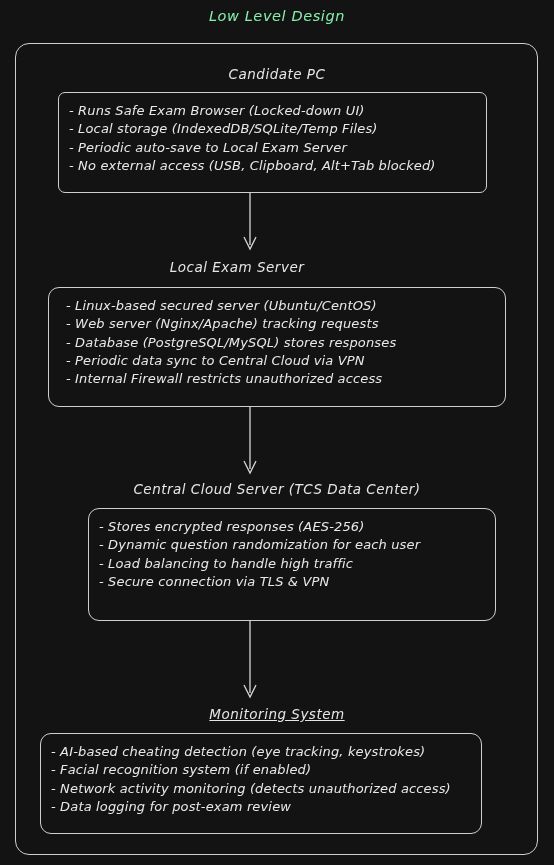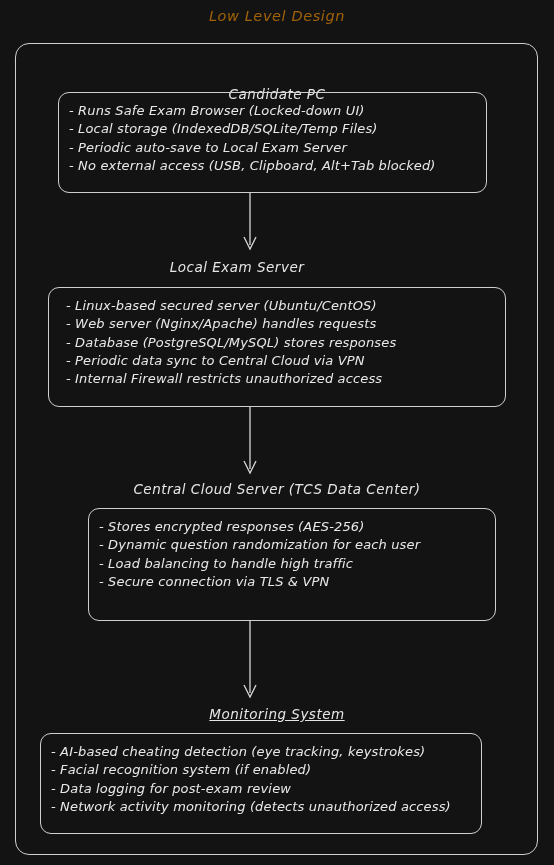--- a/index.html
+++ b/index.html
@@ -24,21 +24,21 @@
   }
 
   .doc-title {
     position: absolute;
     left: 0;
     top: 8px;
     width: 554px;
     text-align: center;
     font-size: 14.5px;
     letter-spacing: 0.6px;
-    color: #a16207;
+    color: #86efac;
     font-style: italic;
     font-family: "DejaVu Sans", sans-serif;
   }
 
   .outer-frame {
     position: absolute;
     left: 15px;
     top: 43px;
     width: 523px;
     height: 812px;
@@ -91,39 +91,39 @@
 </style>
 </head>
 <body>
 
 <div id="diagram">
 
   <div class="doc-title">Low Level Design</div>
 
   <div class="outer-frame"></div>
 
-  <div class="group-title" style="left:0; top:66px; width:554px;margin-top:20px;">Candidate PC</div>
+  <div class="group-title" style="left:0; top:66px; width:554px;">Candidate PC</div>
 
-  <div class="node-box" style="left:58px; top:92px; width:429px; height:101px;">
+  <div class="node-box" style="left:58px; top:92px; width:429px; height:101px;border-radius:7px;">
     <div class="node-line">- Runs Safe Exam Browser (Locked-down UI)</div>
     <div class="node-line">- Local storage (IndexedDB/SQLite/Temp Files)</div>
     <div class="node-line">- Periodic auto-save to Local Exam Server</div>
     <div class="node-line">- No external access (USB, Clipboard, Alt+Tab blocked)</div>
   </div>
 
   <svg class="connector" style="left:236px; top:193px;" width="28" height="62" viewBox="0 0 28 62">
     <line x1="14" y1="0" x2="14" y2="52"></line>
     <polyline points="8,44 14,56 20,44"></polyline>
   </svg>
 
   <div class="group-title" style="left:0; top:259px; width:474px;">Local Exam Server</div>
 
   <div class="node-box" style="left:48px; top:287px; width:458px; height:120px;padding-left:17px;">
     <div class="node-line">- Linux-based secured server (Ubuntu/CentOS)</div>
-    <div class="node-line">- Web server (Nginx/Apache) handles requests</div>
+    <div class="node-line">- Web server (Nginx/Apache) tracking requests</div>
     <div class="node-line">- Database (PostgreSQL/MySQL) stores responses</div>
     <div class="node-line">- Periodic data sync to Central Cloud via VPN</div>
     <div class="node-line">- Internal Firewall restricts unauthorized access</div>
   </div>
 
   <svg class="connector" style="left:236px; top:407px;" width="28" height="72" viewBox="0 0 28 72">
     <line x1="14" y1="0" x2="14" y2="62"></line>
     <polyline points="8,54 14,66 20,54"></polyline>
   </svg>
 
@@ -139,17 +139,17 @@
   <svg class="connector" style="left:236px; top:621px;" width="28" height="82" viewBox="0 0 28 82">
     <line x1="14" y1="0" x2="14" y2="72"></line>
     <polyline points="8,64 14,76 20,64"></polyline>
   </svg>
 
   <div class="group-title" style="left:0; top:706px; width:554px;text-decoration:underline;">Monitoring System</div>
 
   <div class="node-box" style="left:40px; top:733px; width:442px; height:101px;">
     <div class="node-line">- AI-based cheating detection (eye tracking, keystrokes)</div>
     <div class="node-line">- Facial recognition system (if enabled)</div>
+    <div class="node-line">- Network activity monitoring (detects unauthorized access)</div>
     <div class="node-line">- Data logging for post-exam review</div>
-    <div class="node-line">- Network activity monitoring (detects unauthorized access)</div>
   </div>
 
 </div>
 
 </body></html>

